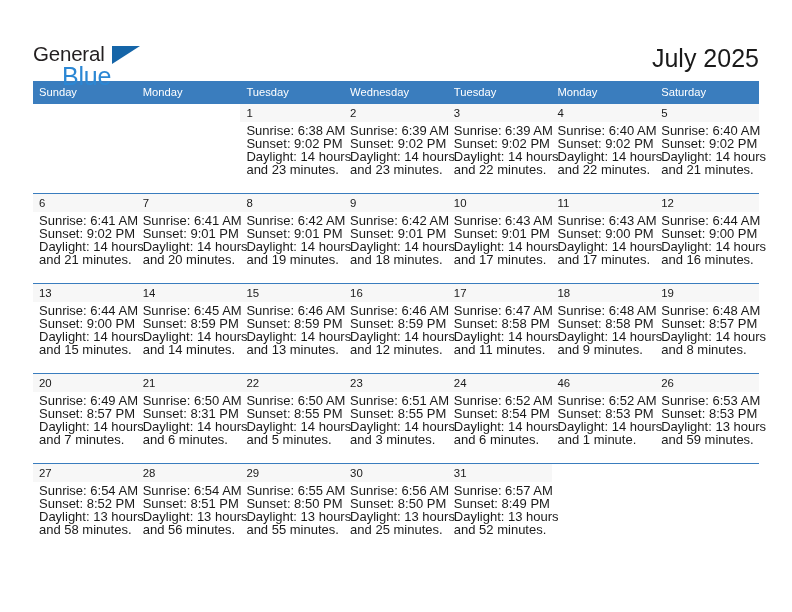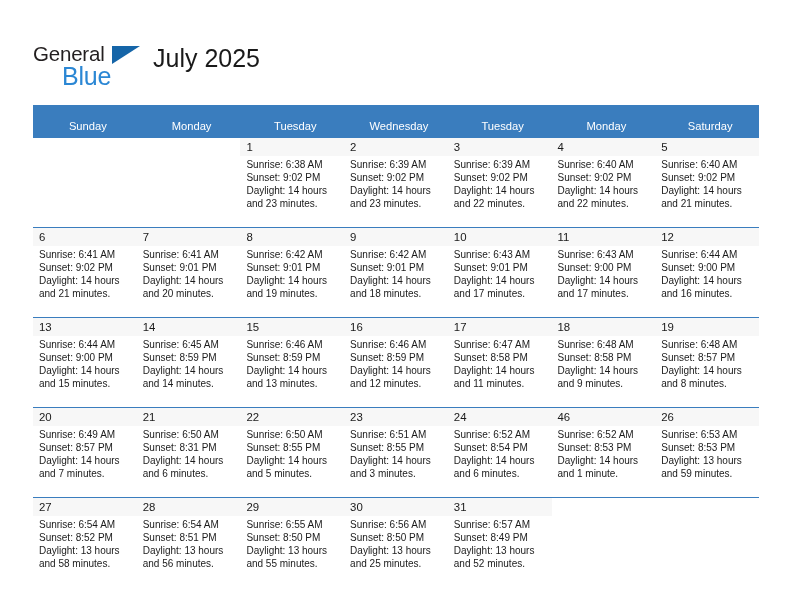--- a/index.html
+++ b/index.html
@@ -20,24 +20,23 @@
     height: 612px;
     box-sizing: border-box;
     padding: 0 33px;
   }
 
   
   .topbar {
     display: flex;
     align-items: flex-start;
     justify-content: space-between;
-    padding-top: 20px;
+    padding-top: 44px;
     height: 74px;
     box-sizing: border-box;
-    margin-top: 24px;
   }
   .brand {
     position: relative;
     width: 120px;
     height: 46px;
     flex: 0 0 auto;
   }
   .brand-general {
     position: absolute;
     left: 0;
@@ -59,20 +58,21 @@
   .brand-blue {
     position: absolute;
     left: 29px;
     top: 20px;
     font-size: 25px;
     letter-spacing: -0.2px;
     color: #2b87d4;
     line-height: 1;
   }
   .title-wrap {
+    text-align: right;
     flex: 1 1 auto;
     padding-top: 0px;
   }
   .cal-title {
     font-size: 25px;
     color: #1a1a1a;
     line-height: 1.12;
     font-weight: normal;
     margin: 0;
   }
@@ -89,22 +89,22 @@
     width: 726px;
     border-collapse: collapse;
     table-layout: fixed;
     margin-top: 7px;
   }
   .calendar th {
     background: #3a7dbe;
     color: #ffffff;
     font-weight: normal;
     font-size: 11.2px;
-    text-align: center;
-    padding: 15px 0 5px 6px;
+    text-align: left;
+    padding: 5px 0 5px 6px;
     height: 18px;
     border: none;
     box-sizing: border-box;
   }
   .calendar td {
     vertical-align: top;
     padding: 0;
     border: none;
     width: 103.71px;
     height: 90px;
@@ -125,21 +125,21 @@
     line-height: 1.15;
     height: 18px;
     box-sizing: border-box;
     background: #f7f7f7;
   }
   .cell.blank .daynum {
     background: transparent;
   }
   .info {
     padding: 2px 4px 0 6px;
-    font-size: 10px;
+    font-size: 13px;
     line-height: 13.1px;
     color: #1a1a1a;
   }
   .info div { white-space: nowrap; }
 </style>
 </head>
 <body>
 
 <div class="page">
 

